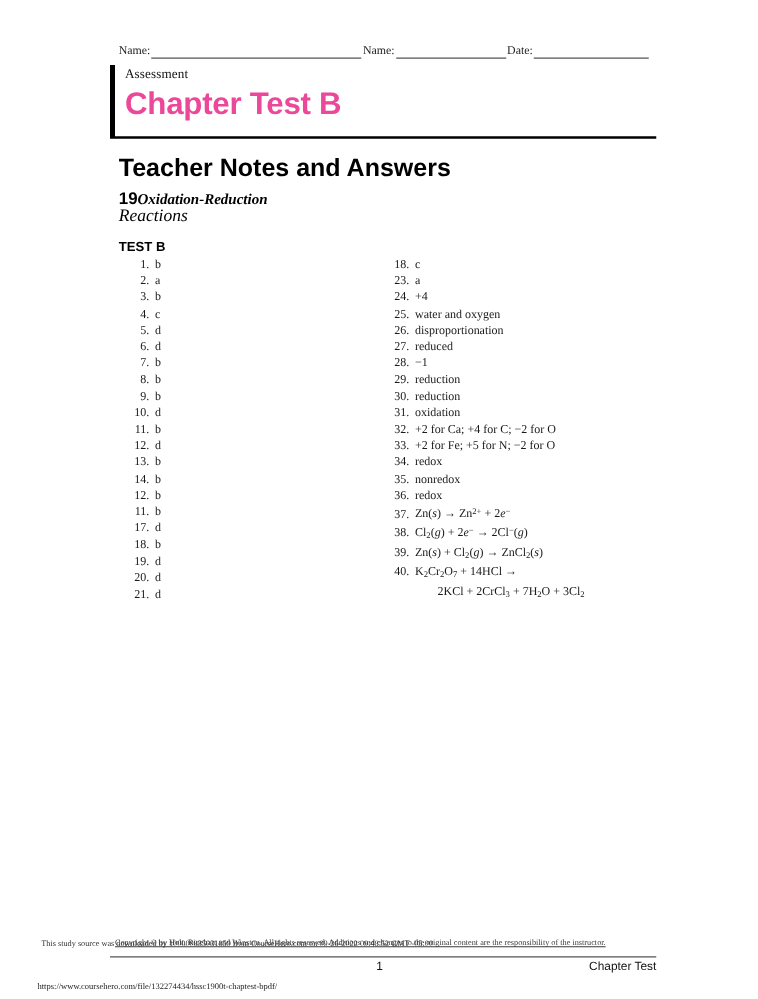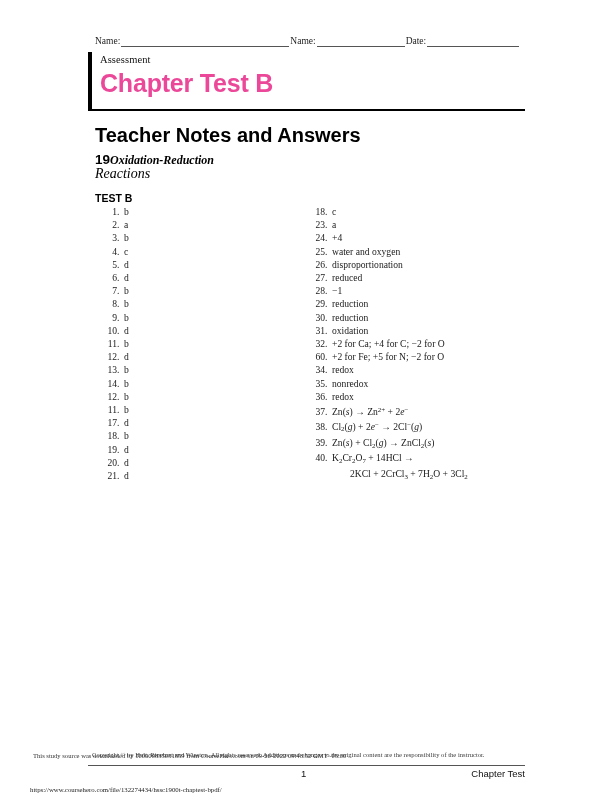--- a/index.html
+++ b/index.html
@@ -429,21 +429,21 @@
         <span class="num">31</span>
         <span class="dot">.</span>
         <span class="val">oxidation</span>
       </div>
       <div class="ans">
         <span class="num">32</span>
         <span class="dot">.</span>
         <span class="val">+2 for Ca; +4 for C; −2 for O</span>
       </div>
       <div class="ans">
-        <span class="num">60</span>
+        <span class="num">33</span>
         <span class="dot">.</span>
         <span class="val">+2 for Fe; +5 for N; −2 for O</span>
       </div>
       <div class="ans">
         <span class="num">34</span>
         <span class="dot">.</span>
         <span class="val">redox</span>
       </div>
       <div class="ans">
         <span class="num">35</span>

